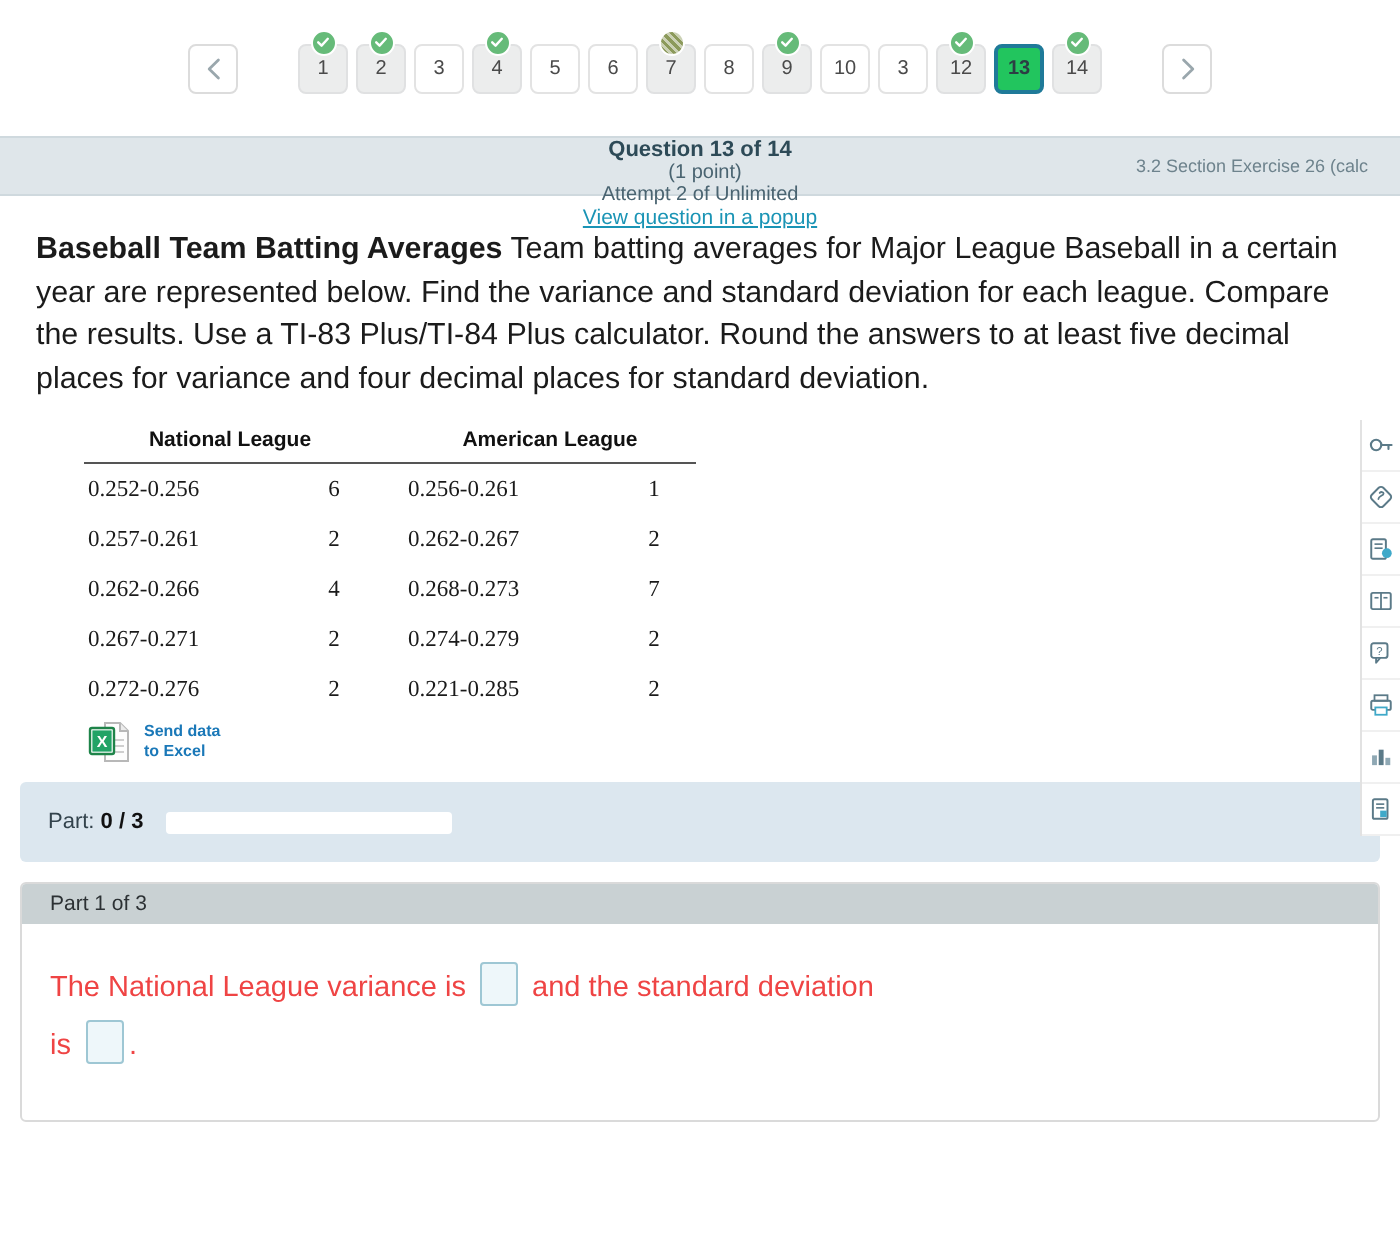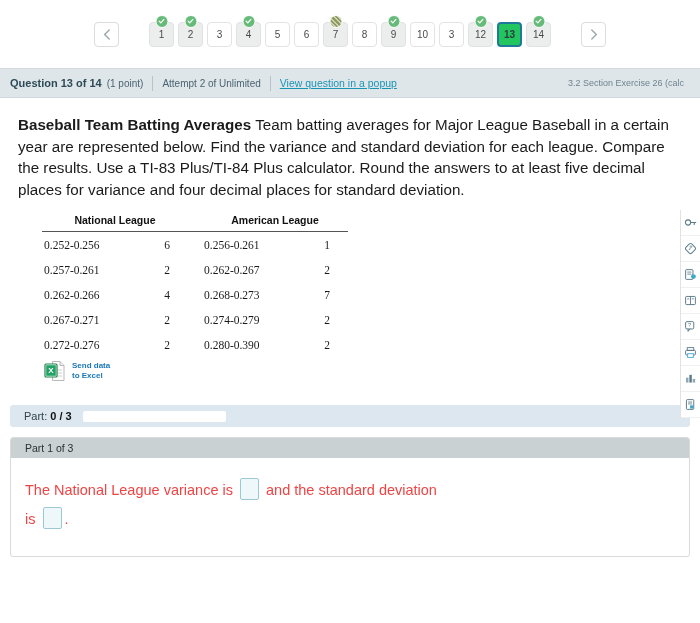--- a/index.html
+++ b/index.html
@@ -62,20 +62,21 @@
 
   
   #infobar {
     width: 700px; height: 30px;
     background: #dfe6ea;
     border-top: 1px solid #cfd9de;
     border-bottom: 1px solid #cfd9de;
     display: flex; align-items: center;
     padding: 0 10px;
     position: relative;
+    flex-direction: column;
   }
   #q-of { font-size: 11px; font-weight: bold; color: #2d4a57; }
   #q-points { font-size: 10px; color: #4a6471; margin-left: 5px; }
   .vsep { width: 1px; height: 15px; background: #b6c3cb; margin: 0 9px; }
   #attempt { font-size: 10px; color: #4a6471; }
   #popup-link {
     font-size: 10.5px; color: #1a94b5;
     text-decoration: underline; cursor: pointer;
   }
   #exercise-ref {
@@ -117,22 +118,22 @@
     margin: 2px 0 0 44px;
   }
   #excel-icon { position: relative; width: 22px; height: 24px; flex: none; }
   #excel-label {
     font-size: 8px; color: #1a78b8; line-height: 1.25;
     font-weight: bold; cursor: pointer;
   }
 
   
   #part-progress {
-    margin: 22px 10px 0 10px;
-    height: 22px;
+    margin: 8px 10px 0 10px;
+    height: 40px;
     background: #dce7ef;
     border-radius: 3px;
     display: flex; align-items: center;
     padding: 0 14px;
   }
   #part-progress-label { font-size: 11px; color: #33434c; }
   #part-progress-label b { color: #111; }
   #progress-track {
     width: 143px; height: 11px;
     background: #ffffff; border-radius: 2px;
@@ -328,21 +329,21 @@
           <td class="c-range">0.267-0.271</td>
           <td class="c-freq">2</td>
           <td class="gap"></td>
           <td class="c-range">0.274-0.279</td>
           <td class="c-freq">2</td>
         </tr>
         <tr>
           <td class="c-range">0.272-0.276</td>
           <td class="c-freq">2</td>
           <td class="gap"></td>
-          <td class="c-range">0.280-0.390</td>
+          <td class="c-range">0.221-0.285</td>
           <td class="c-freq">2</td>
         </tr>
       </tbody>
   </table>
 
   <div id="excel-row">
     <span id="excel-icon">
       <svg width="22" height="24" viewBox="0 0 22 24" aria-hidden="true">
         <path d="M8.5 2.5h7.5l4 4v15h-11.5z" fill="#fdfdfd" stroke="#b8b8b8" stroke-width="1"></path>
         <path d="M16 2.5v4h4" fill="#ececec" stroke="#b8b8b8" stroke-width="1"></path>

